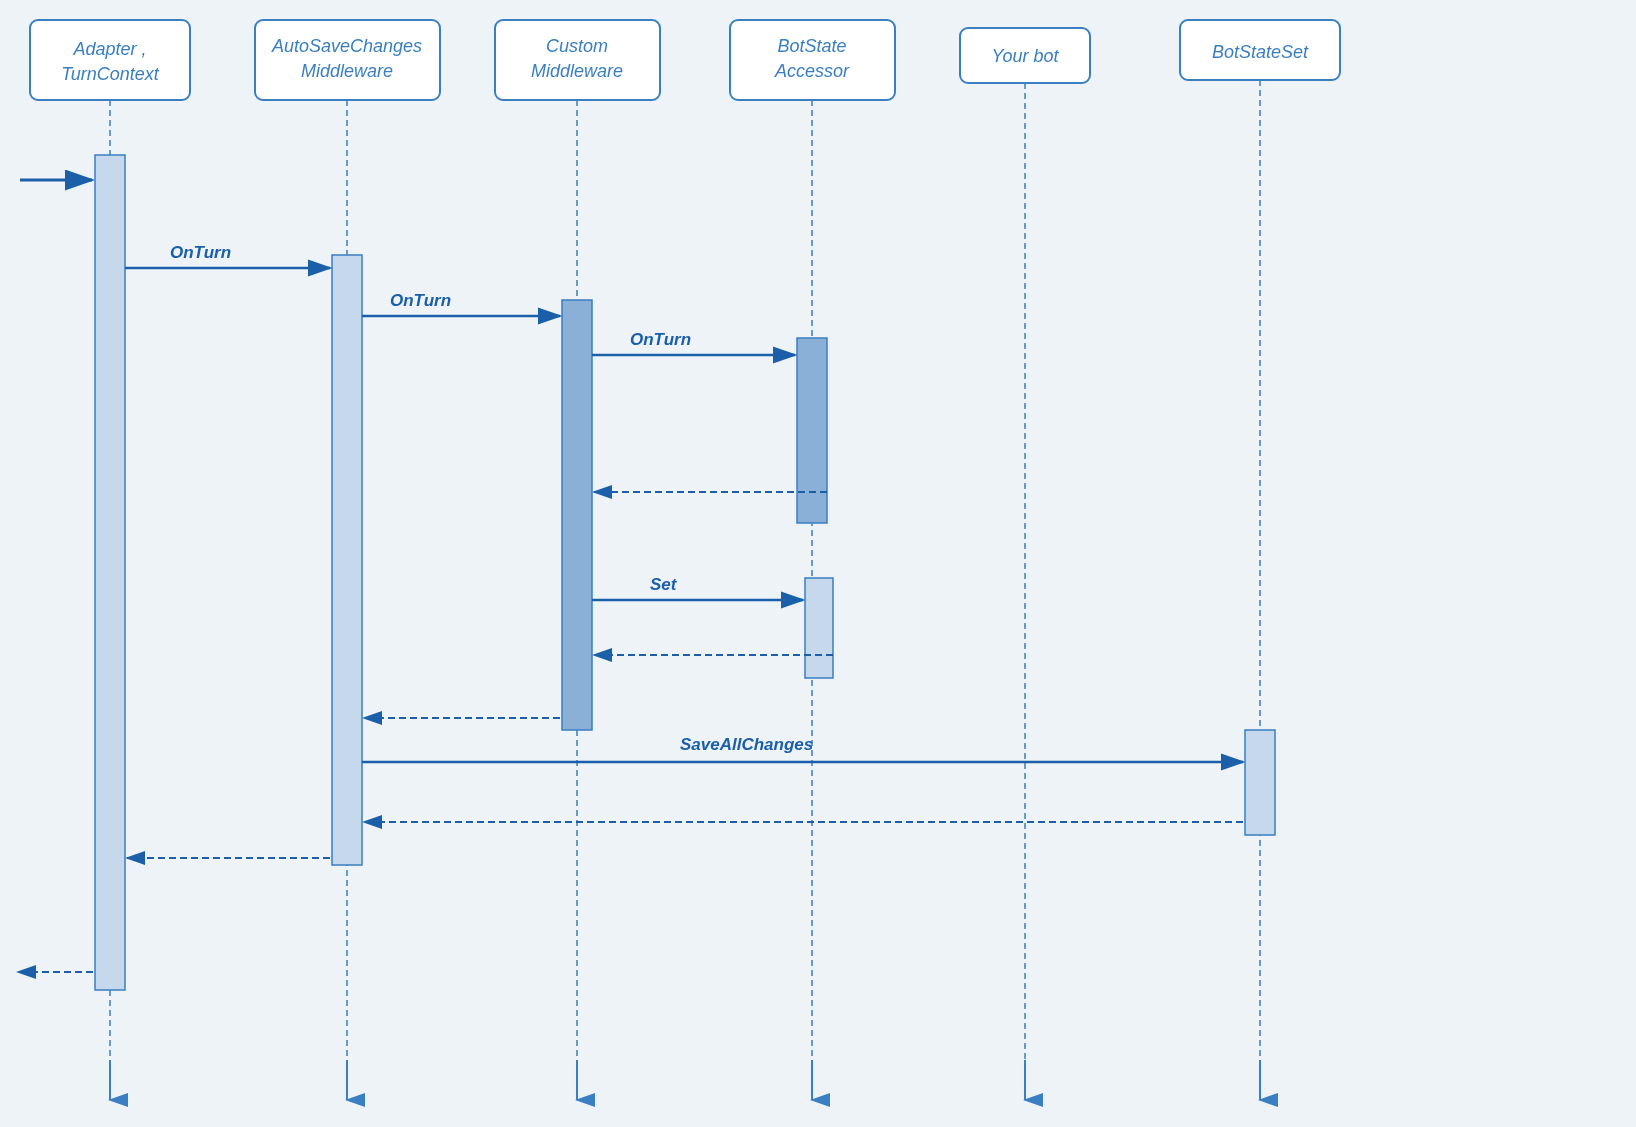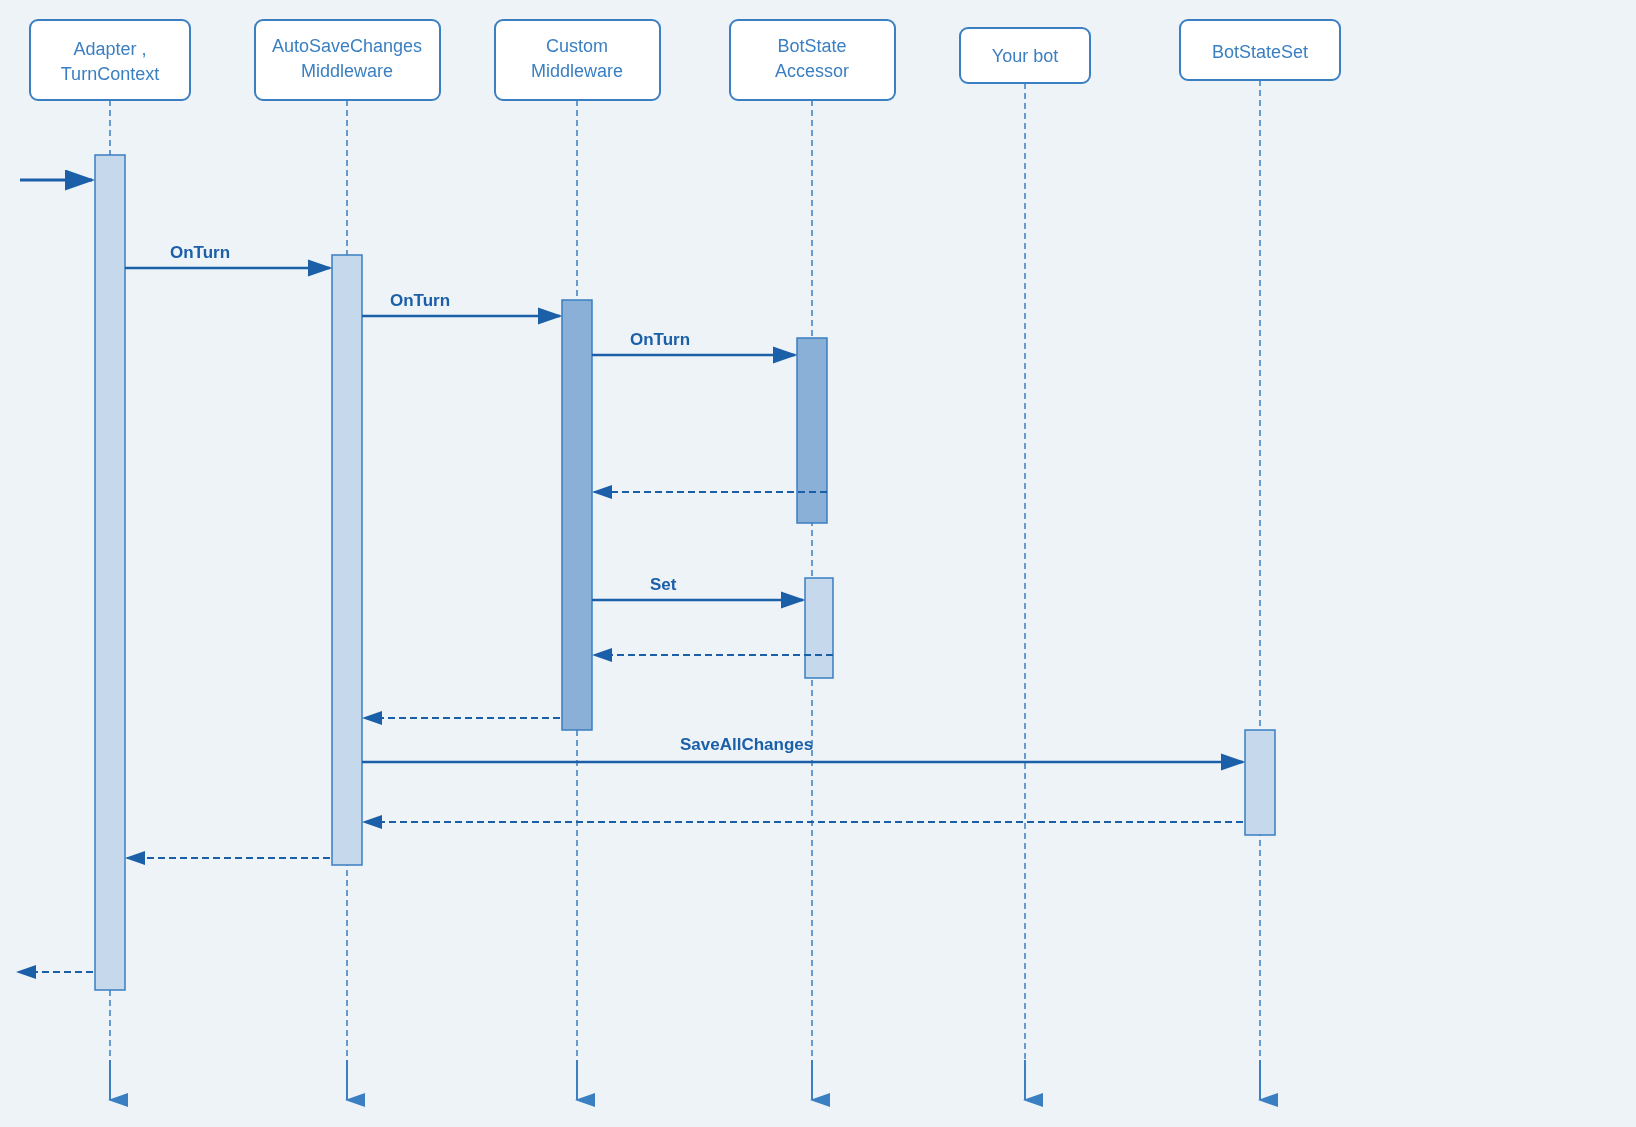--- a/index.html
+++ b/index.html
@@ -9,20 +9,21 @@
       width: 1636px;
       height: 1127px;
       overflow: hidden;
       position: relative;
     }
     #diagram-container {
       position: relative;
       width: 1636px;
       height: 1127px;
       background: #86efac;
+      font-style: italic;
     }
     svg#main-diagram {
       position: absolute;
       top: 0;
       left: 0;
       width: 1636px;
       height: 1127px;
     }
     .actor-box {
       fill: white;

